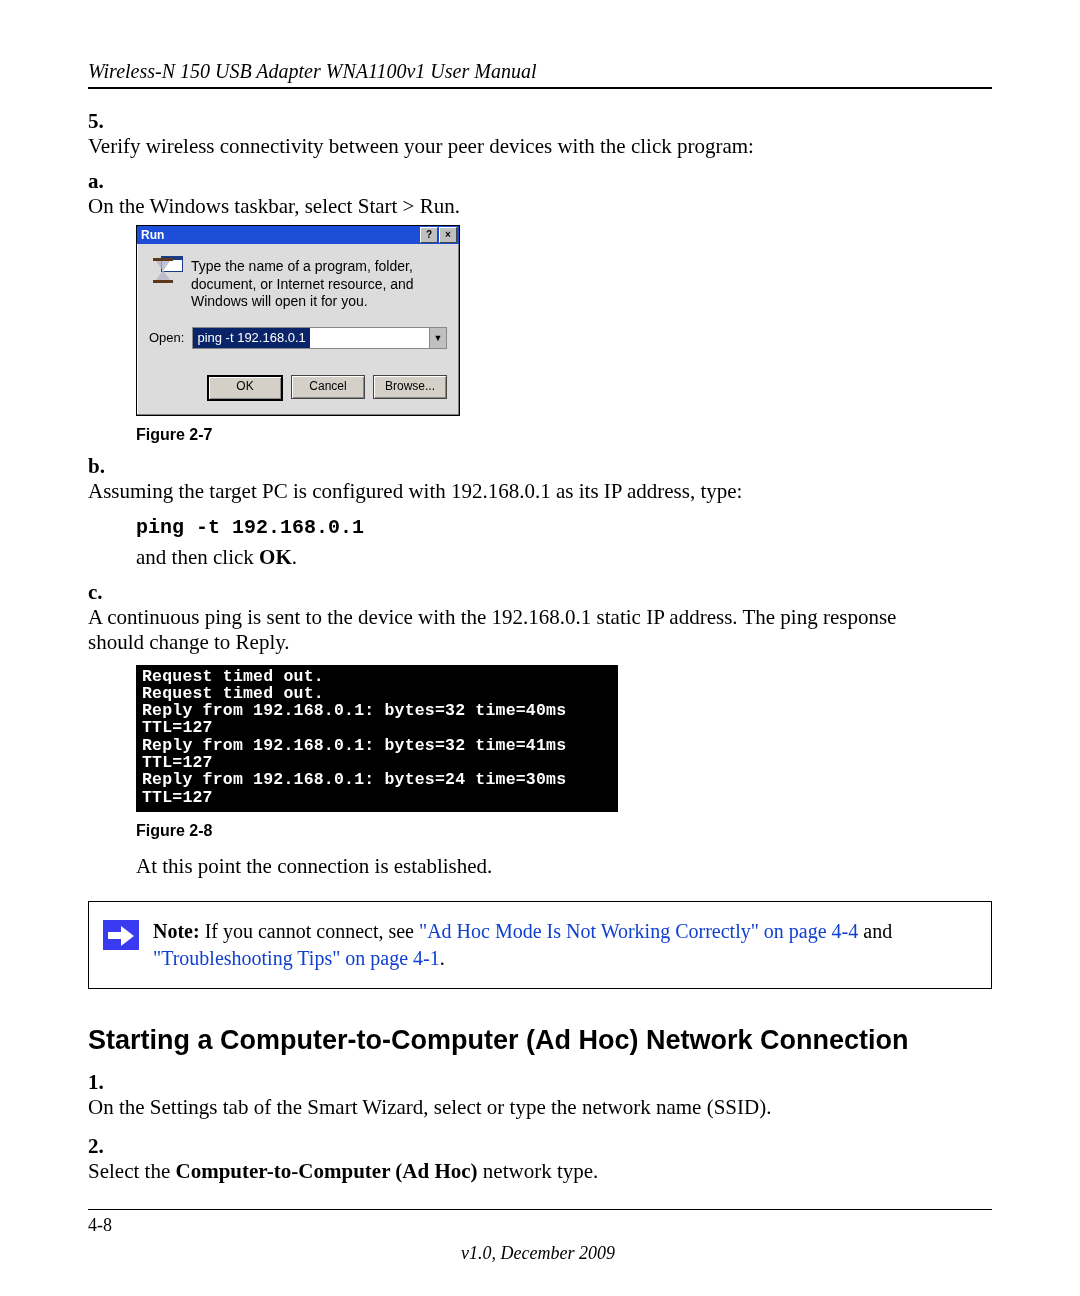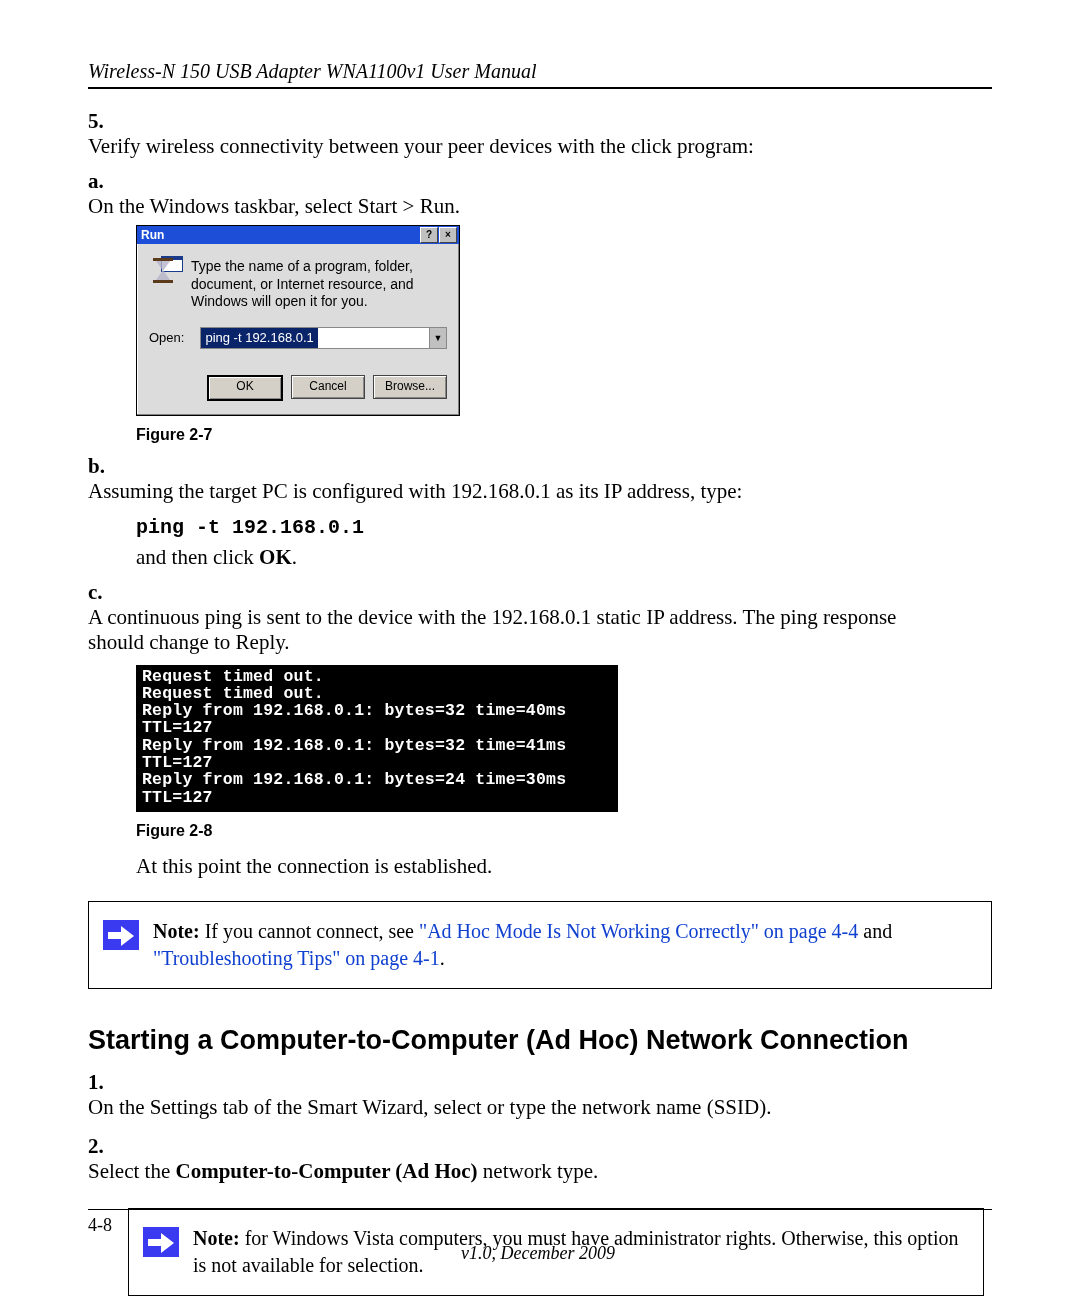--- a/index.html
+++ b/index.html
@@ -157,21 +157,21 @@
   }
   .run-desc {
     font-size: 14px;
     line-height: 1.25;
     padding-top: 2px;
   }
   .run-open-row {
     display: flex;
     align-items: center;
     margin-top: 16px;
-    gap: 16px;
+    gap: 8px;
   }
   .run-open-label {
     font-size: 13px;
   }
   .run-input {
     flex: 1;
     display: flex;
     border: 1px solid #888;
     background: #fff;
     height: 20px;
@@ -405,28 +405,19 @@
     <li style="margin-bottom:14px;">
       <span class="num">1.</span>
       <span class="li-body">On the Settings tab of the Smart Wizard, select or type the network name (SSID).</span>
     </li>
     <li>
       <span class="num">2.</span>
       <span class="li-body">
         <span>Select the </span><b>Computer-to-Computer (Ad Hoc)</b><span> network type.</span>
       </span>
 
-      <div class="note-box indent-note" style="margin-top:24px;">
-        <div class="note-icon">
-          <div class="arrow-bar"></div>
-          <div class="arrow-head"></div>
-        </div>
-        <div class="note-text">
-          <b>Note: </b><span>for Windows Vista computers, you must have administrator rights. Otherwise, this option is not available for selection.</span>
-        </div>
-      </div>
     </li>
   </ol>
 
   <div class="footer-rule"></div>
   <div class="page-num">4-8</div>
   <div class="footer-center">v1.0, December 2009</div>
 </div>
 
 </body></html>

